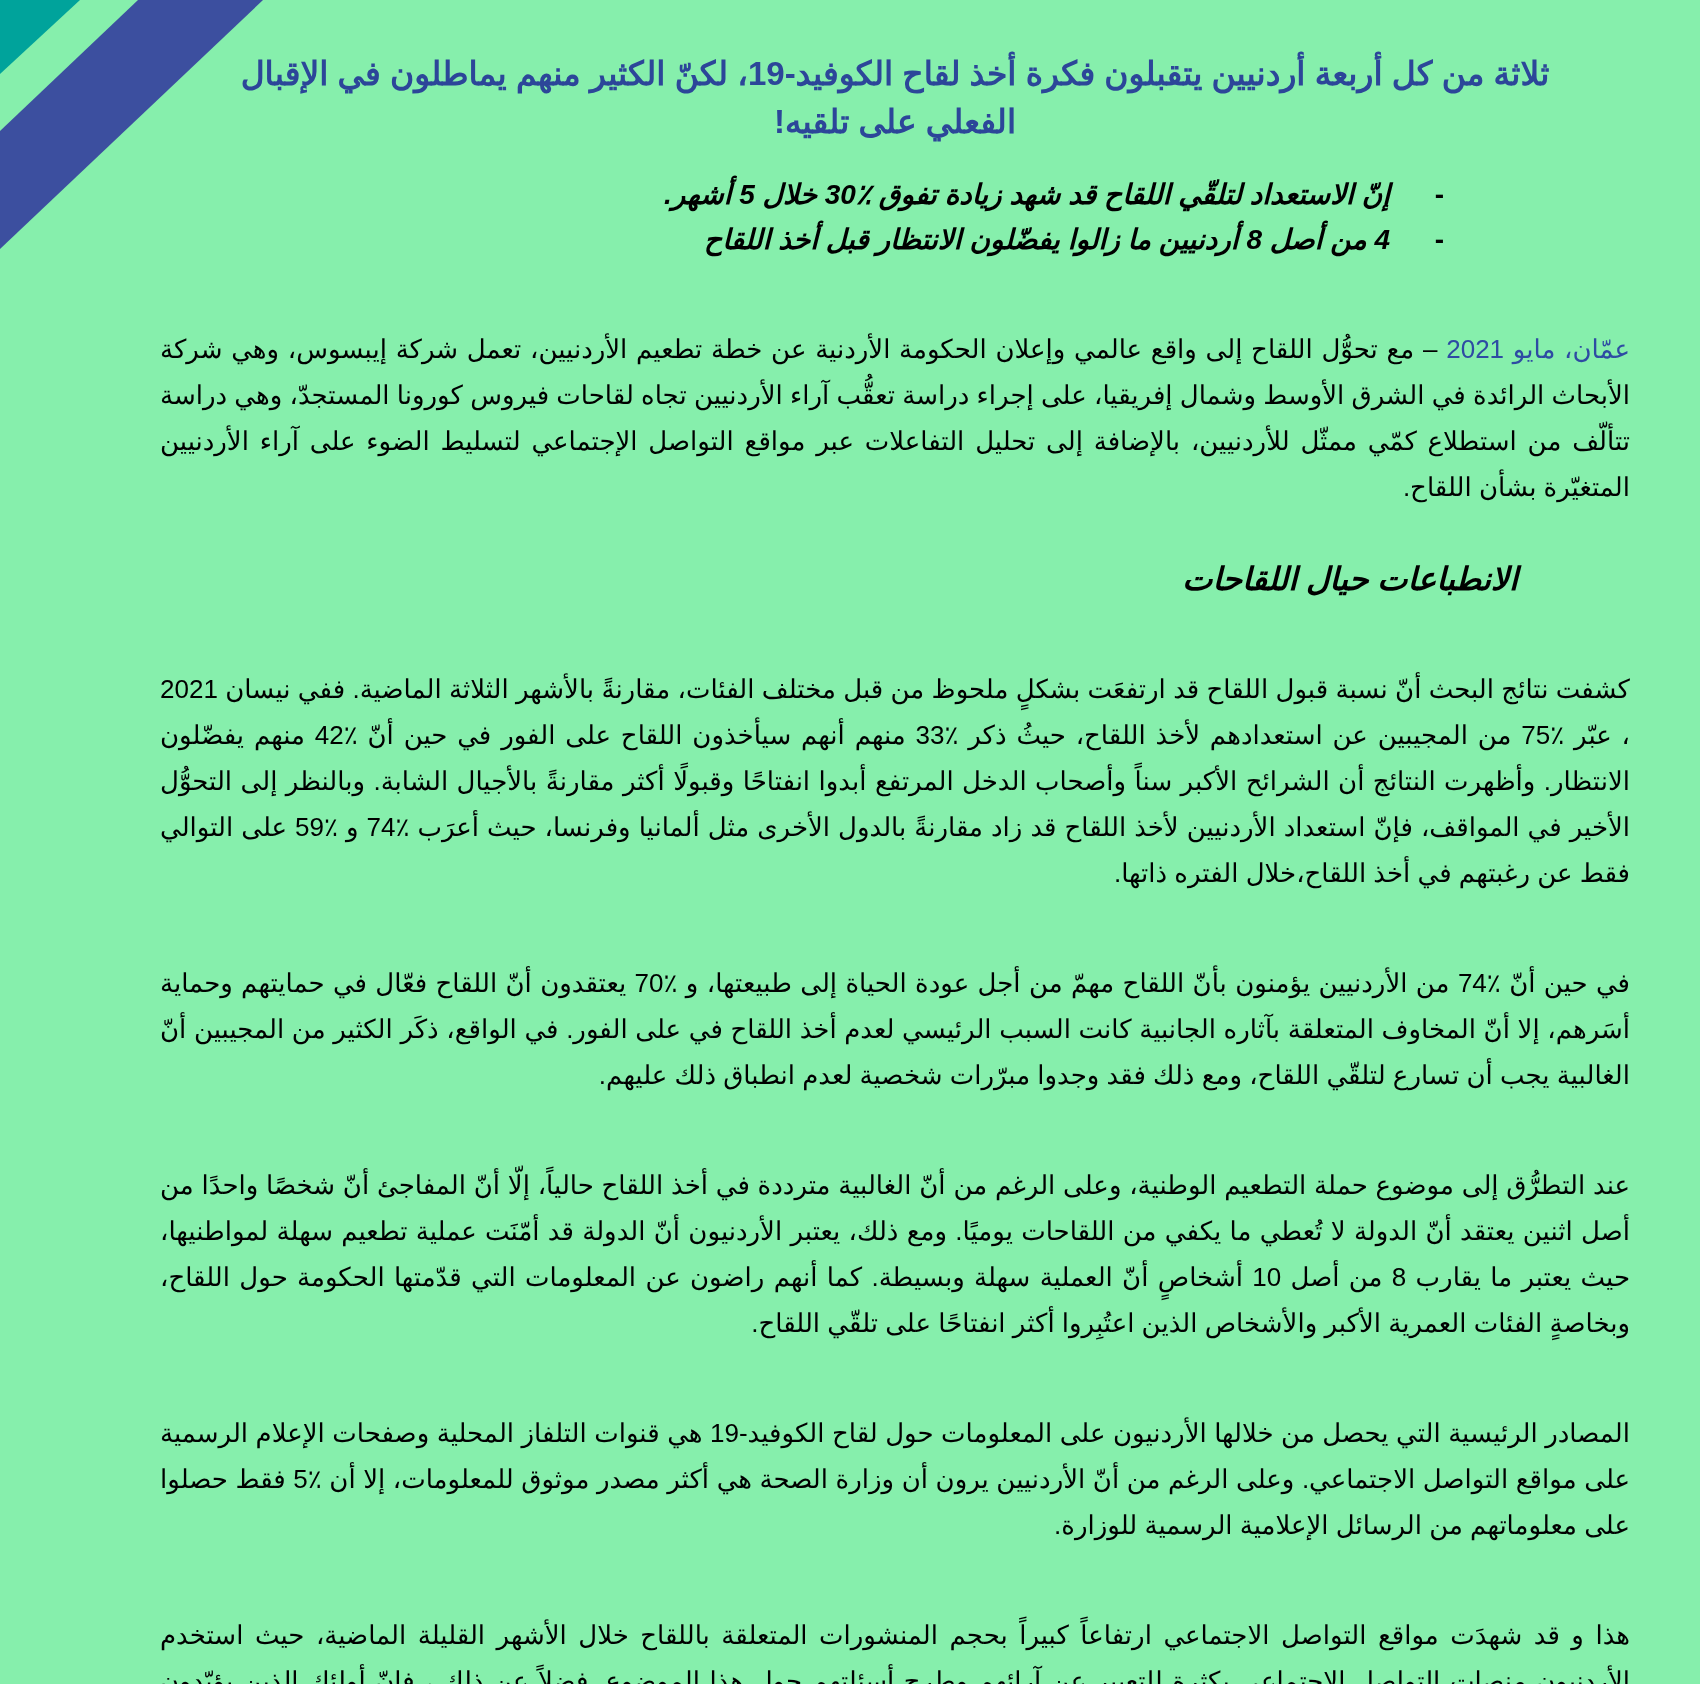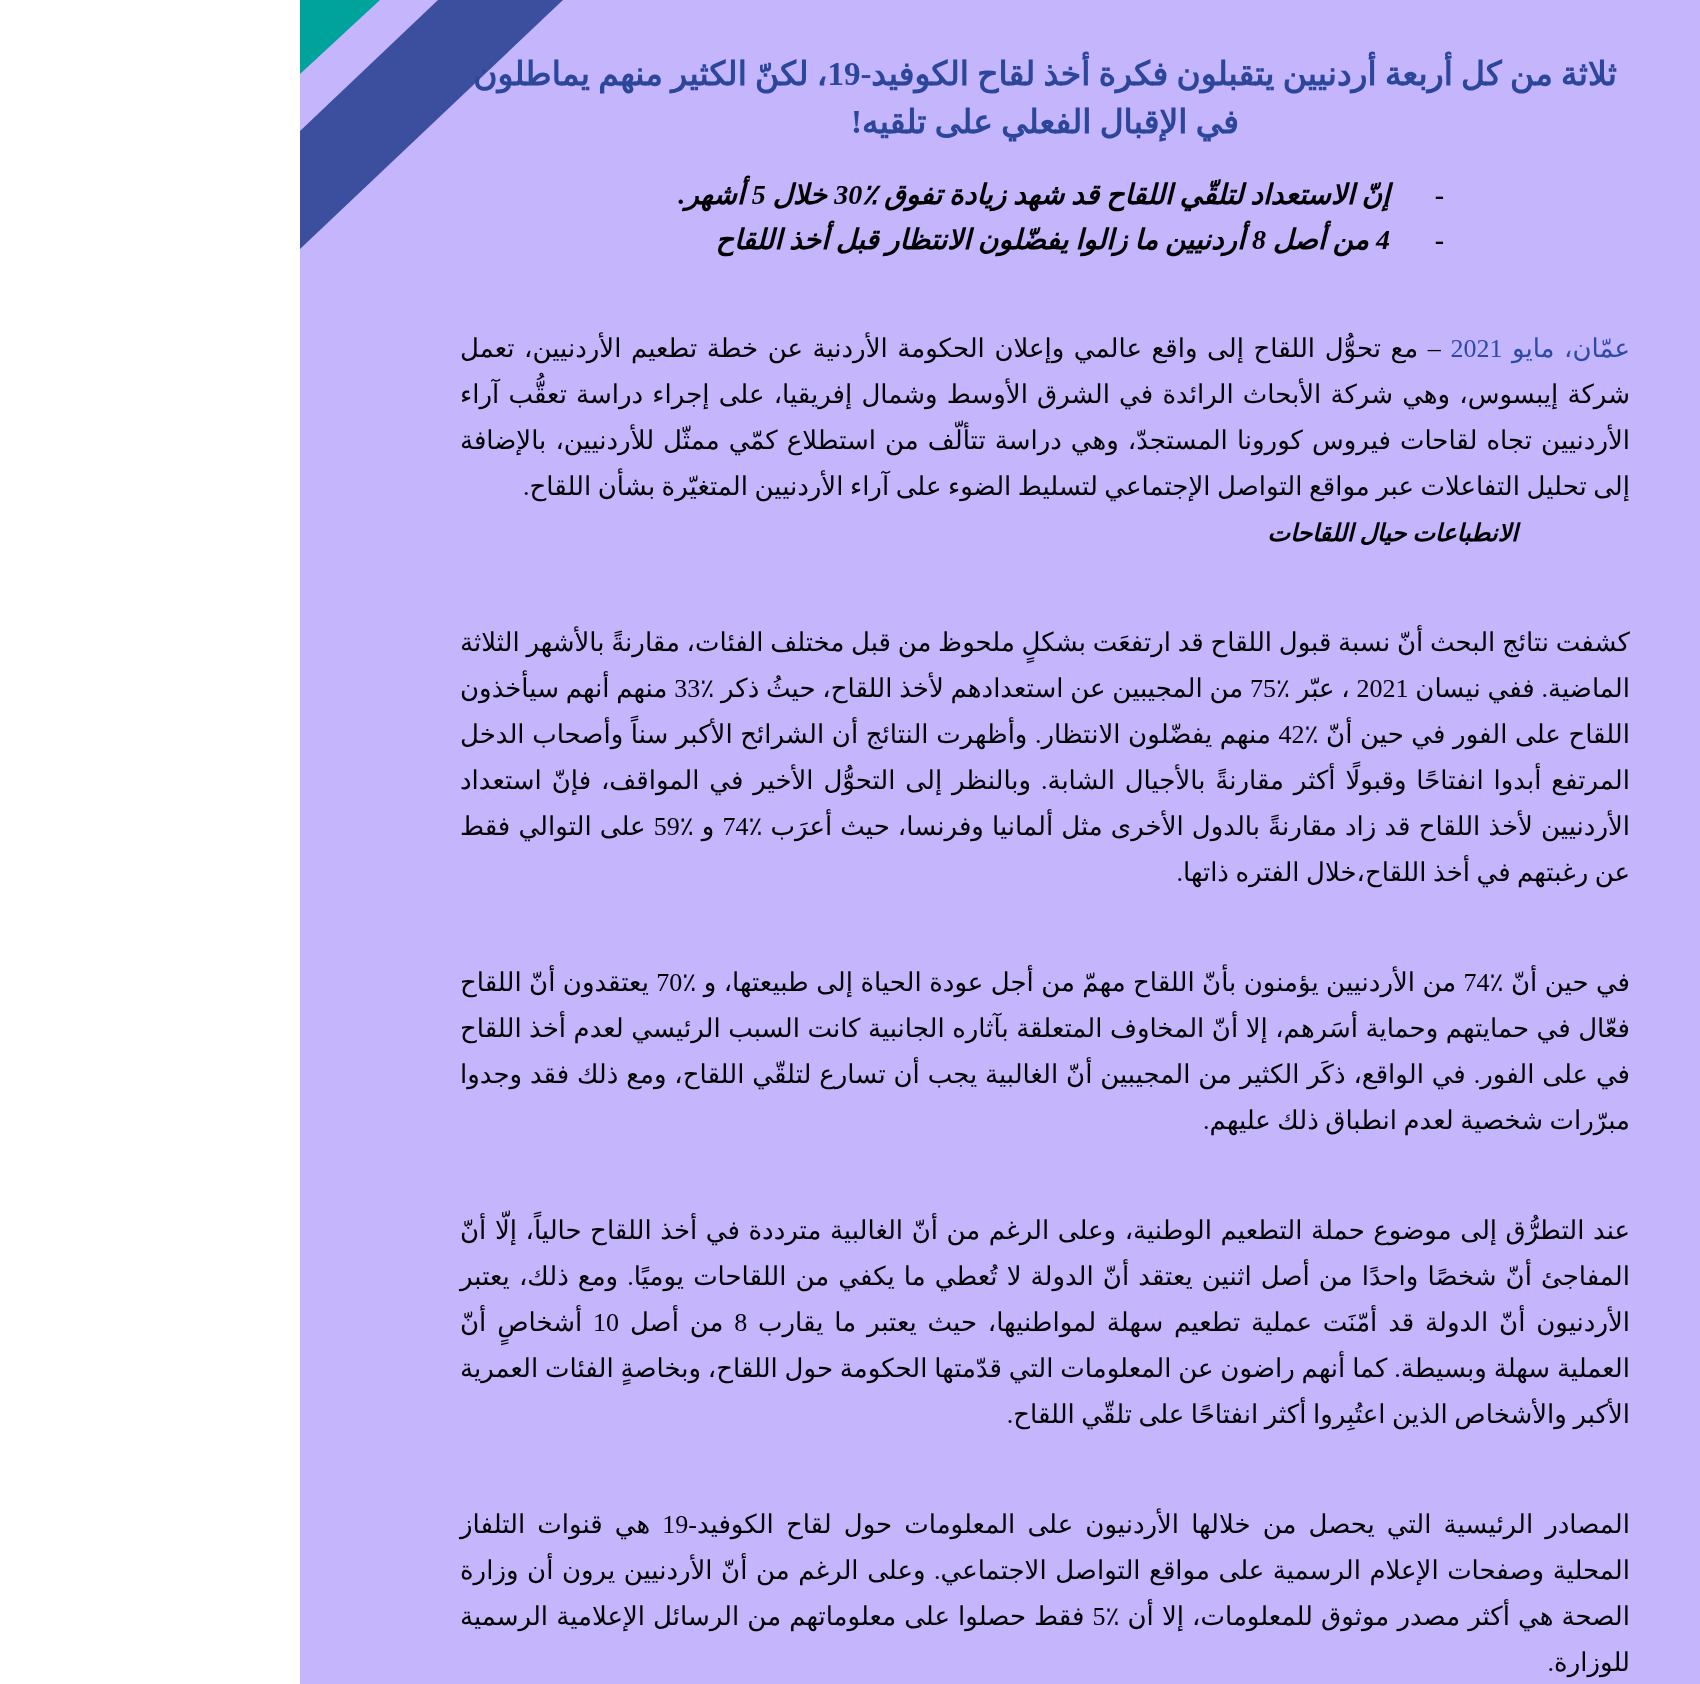--- a/index.html
+++ b/index.html
@@ -1,24 +1,24 @@
 <!DOCTYPE html>
 <html lang="ar" dir="rtl"><head>
 <meta charset="utf-8">
 <style>
   * { margin: 0; padding: 0; box-sizing: border-box; }
   html, body { background: #ffffff; }
   .page {
     position: relative;
-    width: 1400px;
+    width: 1700px;
     height: 1684px;
-    background: #c4b5fd;
+    background: #86efac;
     overflow: hidden;
     direction: rtl;
-    font-family: Liberation Serif, serif;
+    font-family: Liberation Sans, sans-serif;
     color: #000000;
   }
   .corner {
     position: absolute;
     top: 0;
     left: 0;
     width: 270px;
     height: 255px;
     pointer-events: none;
   }
@@ -49,24 +49,25 @@
     font-style: normal;
   }
   .para {
     font-size: 26px;
     line-height: 46px;
     text-align: justify;
     margin-top: 64px;
   }
   .dateline { color: #2e4ba3; }
   .section-heading {
-    font-size: 24px;
+    font-size: 32px;
     line-height: 46px;
     font-weight: bold;
     font-style: italic;
+    margin-top: 46px;
     padding-right: 112px;
   }
 </style>
 </head>
 <body>
 
 <div class="page">
 
   <svg class="corner" viewBox="0 0 270 255" aria-hidden="true">
     <polygon points="0,0 80,0 0,74" fill="#00a39b"></polygon>

